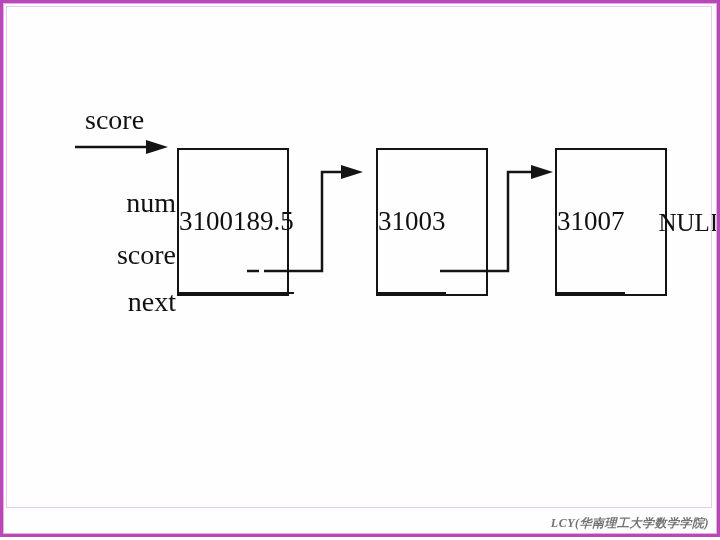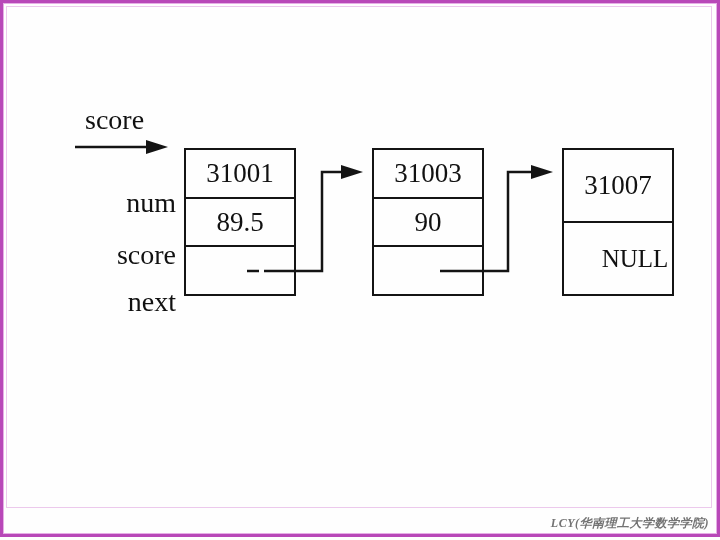--- a/index.html
+++ b/index.html
@@ -64,25 +64,24 @@
   .field-label.next  { top: 252px; }
   
   .node {
     position: absolute;
     top: 148px;
     width: 112px;
     height: 148px;
     border: 2px solid #141414;
     background: #fefefe;
     display: flex;
-    flex-direction: column;
-    margin-left: 7px;
+    flex-direction: row;
   }
   .node.n1 { left: 177px; }
-  .node.n2 { left: 365px; }
+  .node.n2 { left: 376px; }
   .node.n3 { left: 555px; font-family: Liberation Serif, serif; }
   .cell {
     flex: 1 1 0;
     border-bottom: 2px solid #141414;
     display: flex;
     align-items: center;
     justify-content: center;
     font-size: 27px;
     line-height: 1;
   }
@@ -112,21 +111,20 @@
   <div class="field-label next">next</div>
 
   <div class="node n1">
     <div class="cell">31001</div>
     <div class="cell">89.5</div>
     <div class="cell"></div>
   </div>
 
   <div class="node n2">
     <div class="cell">31003</div>
-    <div class="cell">90</div>
     <div class="cell"></div>
   </div>
 
   <div class="node n3">
     <div class="cell">31007</div>
     <div class="cell null-cell">NULL</div>
   </div>
 
   <svg class="wires" viewBox="0 0 720 540" xmlns="http://www.w3.org/2000/svg">
 

